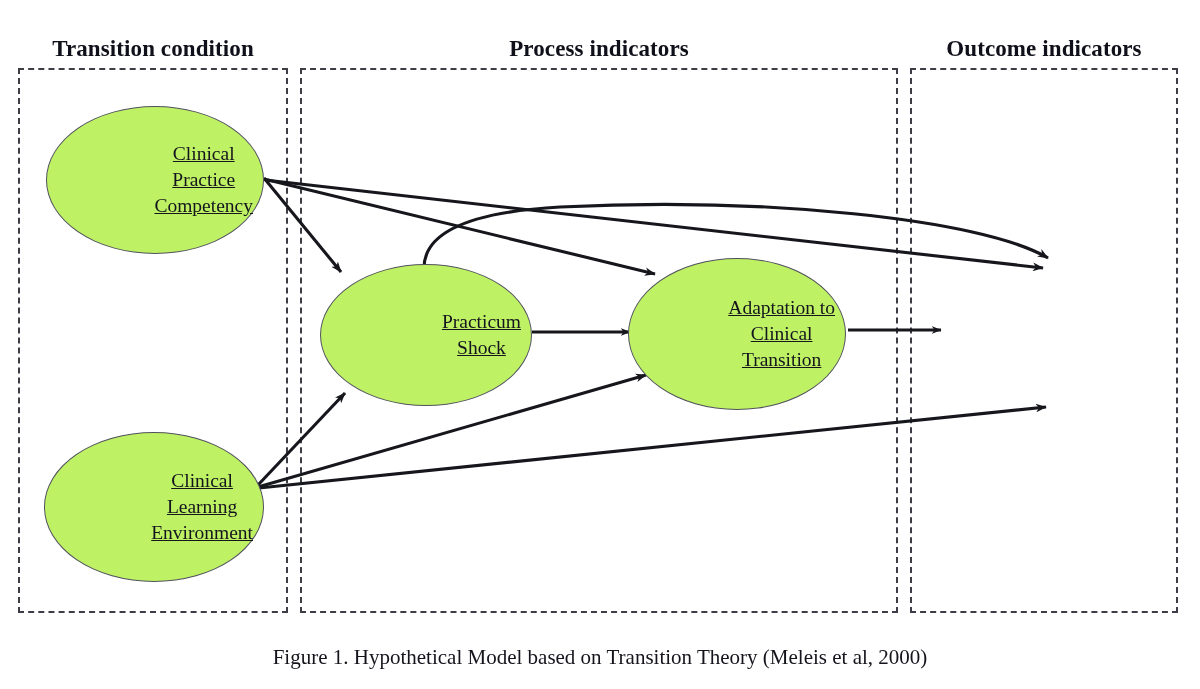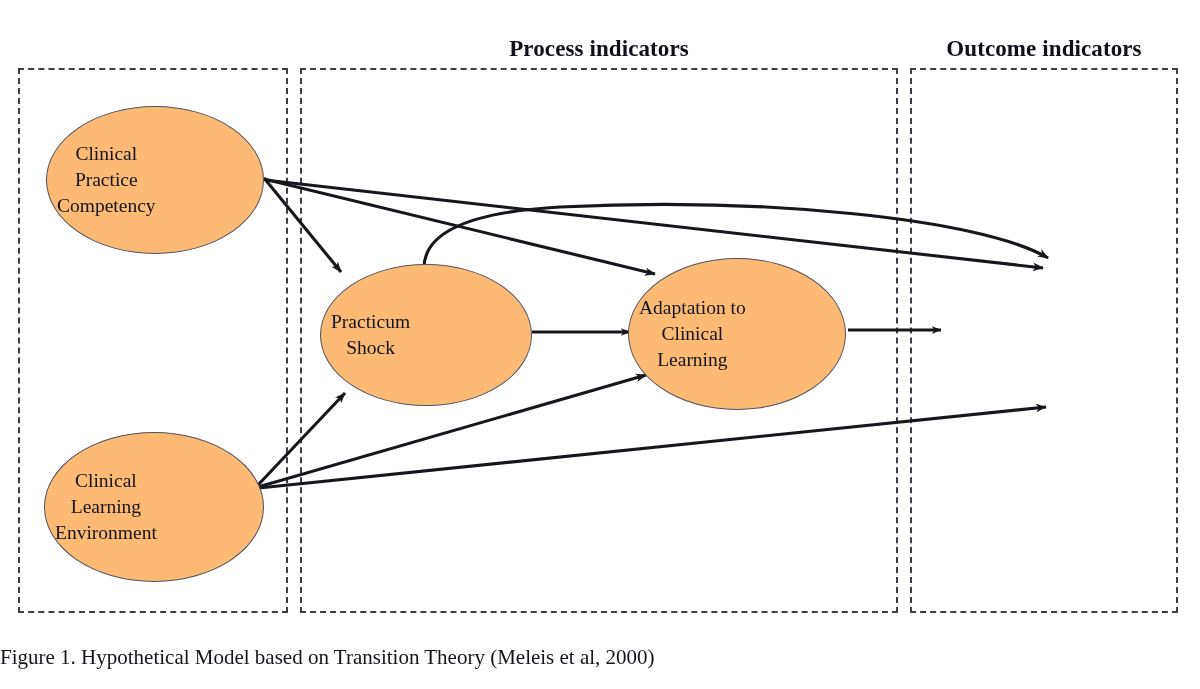--- a/index.html
+++ b/index.html
@@ -49,25 +49,26 @@
     width: 1200px;
     height: 689px;
     pointer-events: none;
   }
 
   .node {
     position: absolute;
     box-sizing: border-box;
     border: 1.4px solid #52525e;
     border-radius: 50%;
-    background: #fdba74;
+    background: #bef264;
     display: flex;
     align-items: center;
-    justify-content: flex-start;
+    justify-content: flex-end;
     text-align: center;
+    text-decoration: underline;
   }
   .node-label {
     font-family: "Liberation Serif", "DejaVu Serif", serif;
     font-size: 19.5px;
     line-height: 1.33;
     color: #14141c;
     padding: 0 10px;
     white-space: pre-line;
   }
 
@@ -75,32 +76,33 @@
   #node-clinical-learning-environment { left: 44px;  top: 432px; width: 220px; height: 150px; }
   #node-transition-shock            { left: 320px; top: 264px; width: 212px; height: 142px; }
   #node-adaptation-to-clinical-practicum { left: 628px; top: 258px; width: 218px; height: 152px; }
   #node-professional-socialization  { left: 938px; top: 262px; width: 222px; height: 148px; }
 
   #figure-caption {
     position: absolute;
     left: 0;
     top: 645px;
     width: 1200px;
-    text-align: left;
+    text-align: center;
     font-family: "Liberation Serif", "DejaVu Serif", serif;
     font-size: 21px;
     color: #14141c;
     white-space: nowrap;
   }
 </style>
 </head>
 <body>
 
 <div id="figure-root">
 
+  <div class="column-heading" id="heading-transition-condition">Transition condition</div>
   <div class="column-heading" id="heading-outcome-indicators">Outcome indicators</div>
   <div class="column-heading" id="heading-process-indicators">Process indicators</div>
 
   <div class="swimlane" id="lane-transition-condition"></div>
   <div class="swimlane" id="lane-process-indicators"></div>
   <div class="swimlane" id="lane-outcome-indicators"></div>
 
   <svg id="edge-layer" viewBox="0 0 1200 689" xmlns="http://www.w3.org/2000/svg">
     <defs>
       <marker id="arrowhead" markerWidth="11" markerHeight="9" refX="10.2" refY="4.5" orient="auto" markerUnits="userSpaceOnUse">
@@ -143,19 +145,19 @@
   </div>
 
   <div class="node" id="node-transition-shock">
     <span class="node-label">Practicum
 Shock</span>
   </div>
 
   <div class="node" id="node-adaptation-to-clinical-practicum">
     <span class="node-label">Adaptation to
 Clinical
-Learning</span>
+Transition</span>
   </div>
 
 
   <div id="figure-caption">Figure 1. Hypothetical Model based on Transition Theory (Meleis et al, 2000)</div>
 
 </div>
 
 </body></html>

